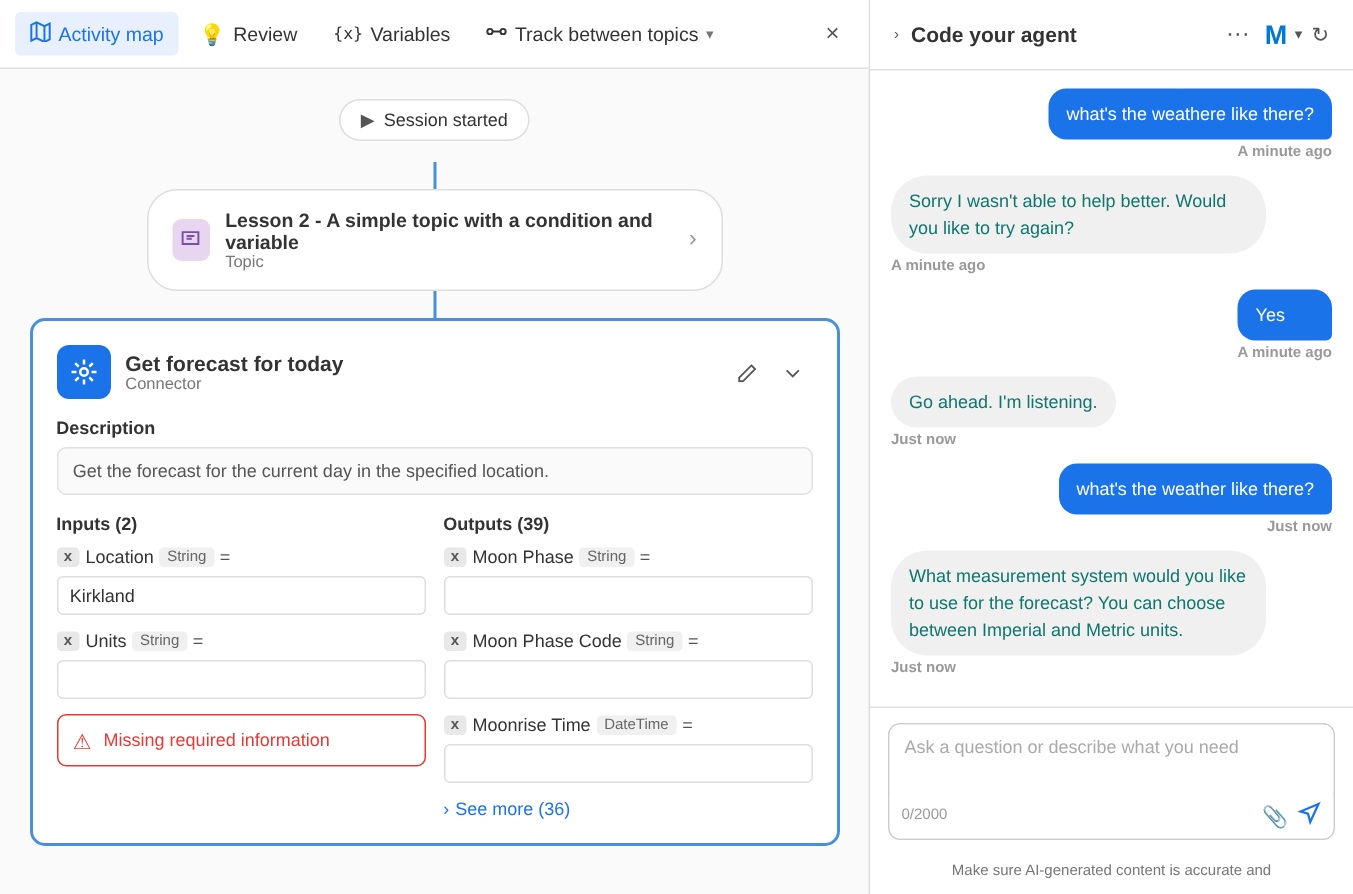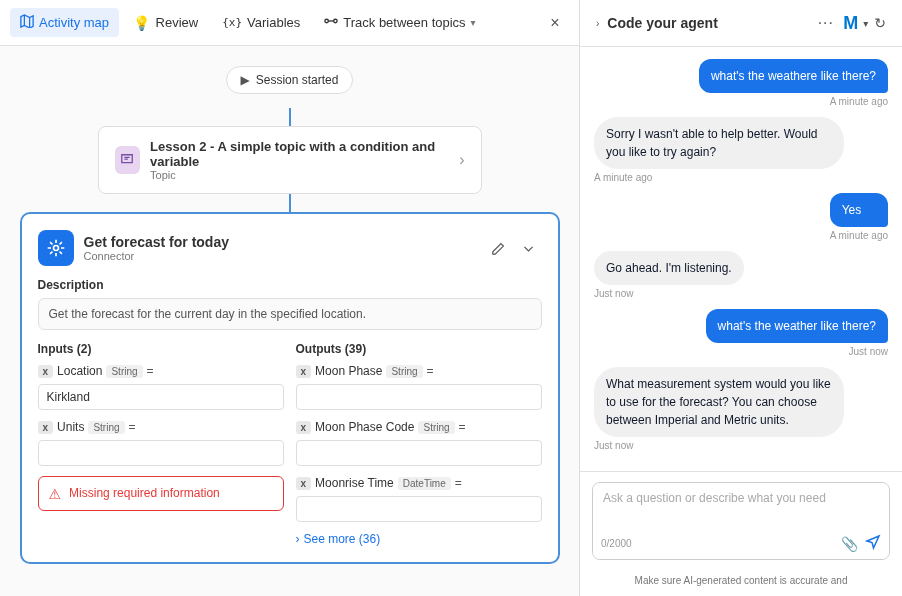--- a/index.html
+++ b/index.html
@@ -20,21 +20,21 @@
     .canvas { flex: 1; overflow: auto; padding: 20px; display: flex; flex-direction: column; align-items: center; gap: 0; position: relative; }
 
     
     .session-started { display: flex; align-items: center; gap: 6px; background: #fff; border: 1px solid #ddd; border-radius: 20px; padding: 6px 14px; font-size: 12px; color: #333; margin-bottom: 14px; }
     .session-icon { color: #555; font-size: 12px; }
 
     
     .connector-line { width: 2px; height: 18px; background: #4a90d9; margin: 0 auto; }
 
     
-    .topic-block { background: #fff; border: 1px solid #ddd; border-radius: 8px; padding: 12px 16px; width: 384px; display: flex; align-items: center; justify-content: space-between; margin-bottom: 0; }
+    .topic-block { background: #fff; border: 1px solid #ddd; border-radius: 20px; padding: 12px 16px; width: 384px; display: flex; align-items: center; justify-content: space-between; margin-bottom: 0; }
     .topic-left { display: flex; align-items: center; gap: 10px; }
     .topic-icon { width: 28px; height: 28px; background: #e8d5f0; border-radius: 6px; display: flex; align-items: center; justify-content: center; font-size: 14px; color: #7b4fa6; }
     .topic-title { font-size: 13px; font-weight: 600; color: #333; }
     .topic-subtitle { font-size: 11px; color: #777; }
     .topic-arrow { color: #999; font-size: 16px; }
 
     
     .connector-container { width: 540px; background: #fff; border: 2px solid #4a90d9; border-radius: 10px; padding: 16px; margin-top: 0; }
     .connector-header { display: flex; align-items: center; gap: 10px; margin-bottom: 12px; }
     .connector-icon { width: 36px; height: 36px; background: #1a73e8; border-radius: 8px; display: flex; align-items: center; justify-content: center; font-size: 18px; color: #fff; }
@@ -77,23 +77,23 @@
     .refresh-btn { font-size: 14px; color: #555; cursor: pointer; }
 
     .chat-area { flex: 1; overflow-y: auto; padding: 12px 14px; display: flex; flex-direction: column; gap: 10px; }
 
     .msg-bubble { max-width: 85%; }
     .msg-bubble.user { align-self: flex-end; }
     .msg-bubble.bot { align-self: flex-start; }
 
     .bubble-text { padding: 8px 12px; border-radius: 12px; font-size: 12px; line-height: 1.5; }
     .user .bubble-text { background: #1a73e8; color: #fff; border-bottom-right-radius: 4px; }
-    .bot .bubble-text { background: #f0f0f0; color: #0f172a; border-bottom-left-radius: 4px; border-radius: 24px; }
-
-    .msg-time { font-size: 10px; color: #999; margin-top: 3px; }
+    .bot .bubble-text { background: #f0f0f0; color: #0f766e; border-bottom-left-radius: 4px; border-radius: 24px; }
+
+    .msg-time { font-size: 10px; color: #999; margin-top: 3px; font-weight: bold; }
     .user .msg-time { text-align: right; }
     .bot .msg-time { text-align: left; }
 
     .chat-input-area { border-top: 1px solid #e0e0e0; padding: 10px 12px; }
     .chat-input-wrapper { border: 1px solid #ccc; border-radius: 8px; overflow: hidden; }
     .chat-input { width: 100%; border: none; outline: none; padding: 8px 10px; font-size: 12px; resize: none; min-height: 36px; font-family: inherit; color: #7f1d1d; }
     .chat-input::placeholder { color: #aaa; }
     .chat-input-footer { display: flex; align-items: center; justify-content: space-between; padding: 4px 8px 6px; background: #fff; }
     .char-count { font-size: 10px; color: #999; }
     .chat-icons { display: flex; gap: 6px; }

